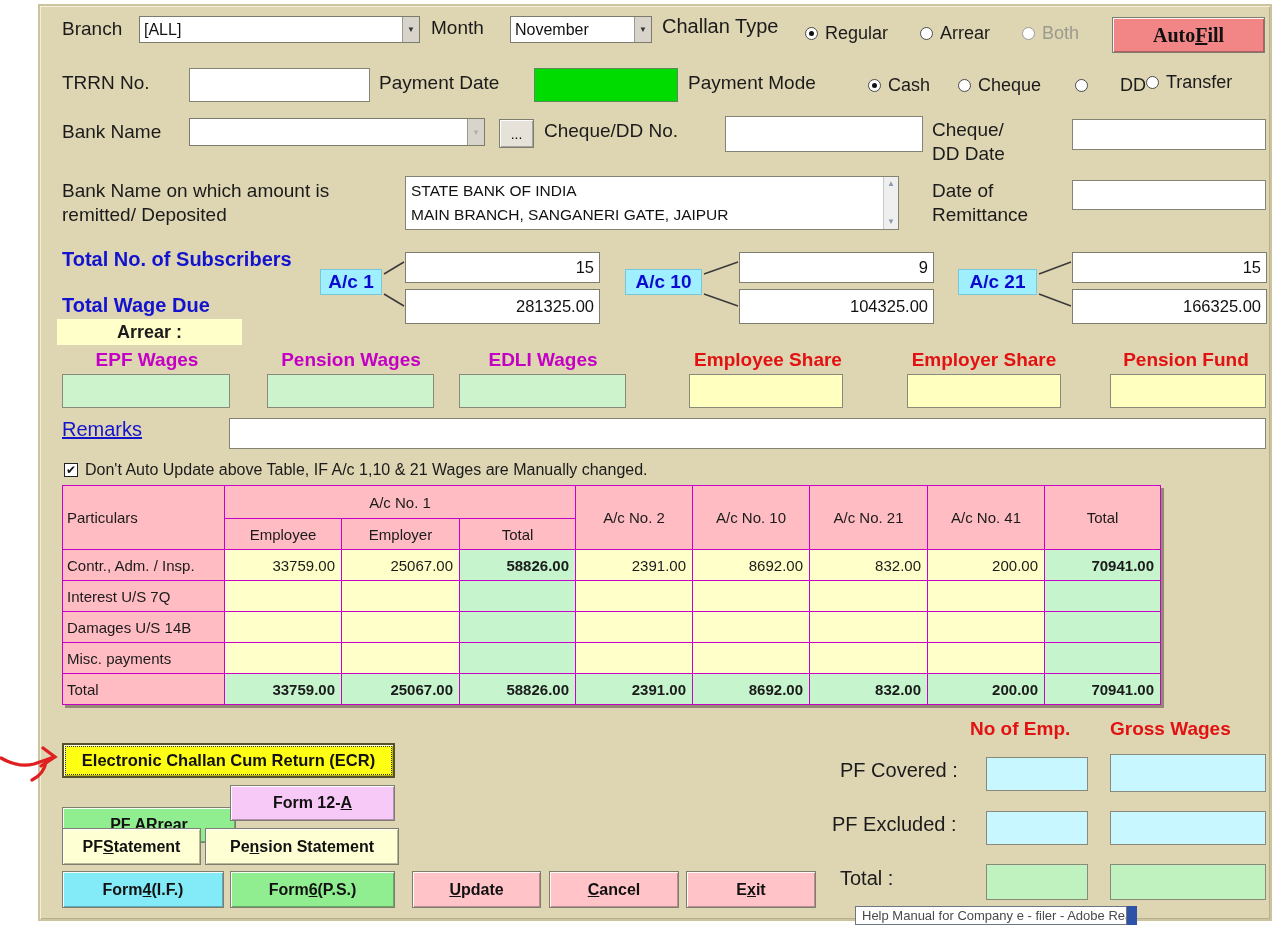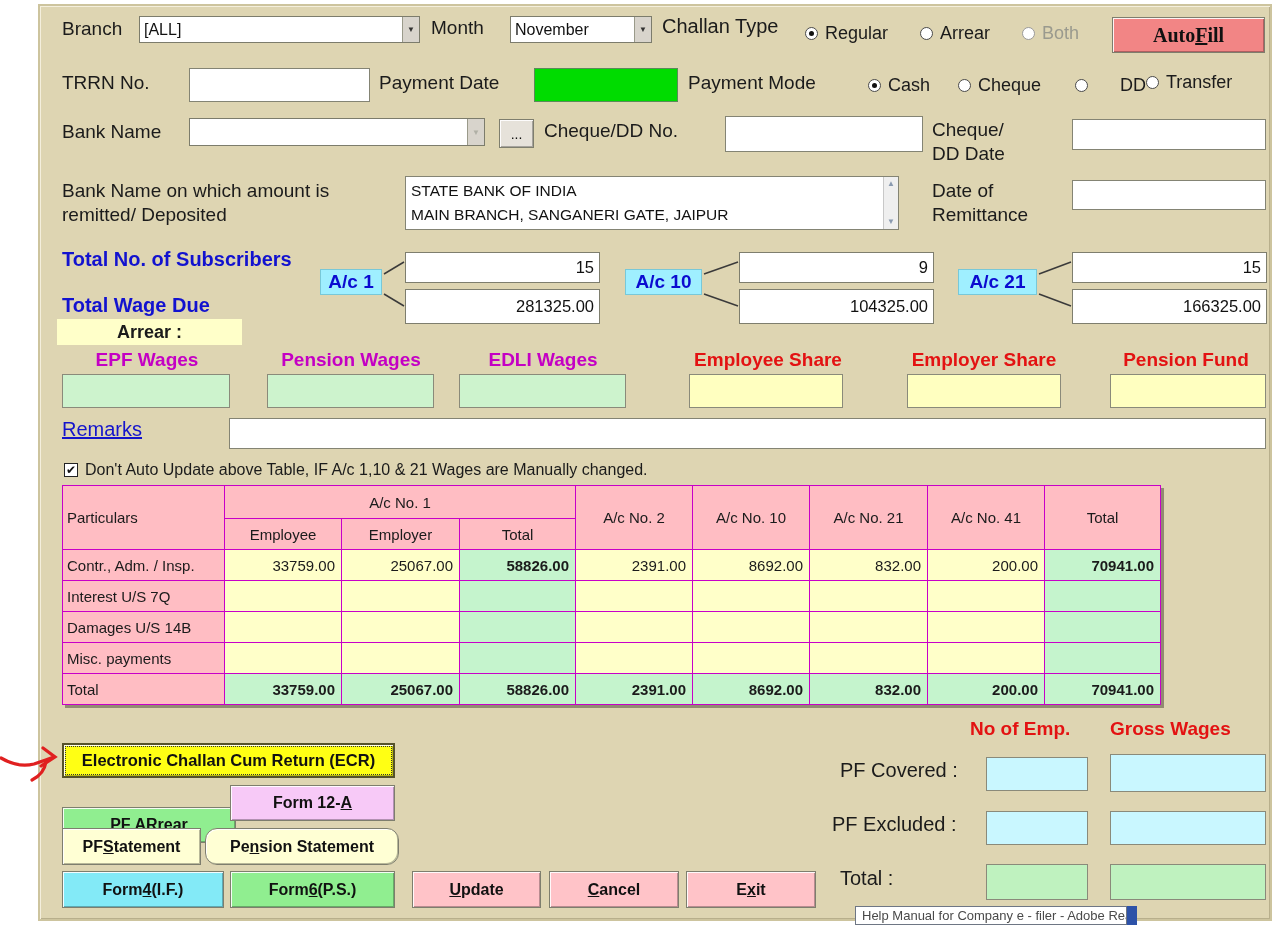--- a/index.html
+++ b/index.html
@@ -287,21 +287,21 @@
   <div class="abs btn" style="left:190px; top:779px; width:165px; height:36px; background:#F7C9F7;">
     <span>Form 12-</span>
       <span class="u">A</span>
       <span></span>
   </div>
   <div class="abs btn" style="left:22px; top:822px; width:139px; height:37px; background:#FFFFD4;">
     <span>PF </span>
       <span class="u">S</span>
       <span>tatement</span>
   </div>
-  <div class="abs btn" style="left:165px; top:822px; width:194px; height:37px; background:#FFFFD4;border-radius:12px;">
+  <div class="abs btn" style="left:165px; top:822px; width:194px; height:37px; background:#FFFFD4;">
     <span>Pe</span>
       <span class="u">n</span>
       <span>sion Statement</span>
   </div>
   <div class="abs btn" style="left:22px; top:865px; width:162px; height:37px; background:#83EAF7;">
     <span>Form </span>
       <span class="u">4</span>
       <span> (I.F.)</span>
   </div>
   <div class="abs btn" style="left:190px; top:865px; width:165px; height:37px; background:#90EE90;">

